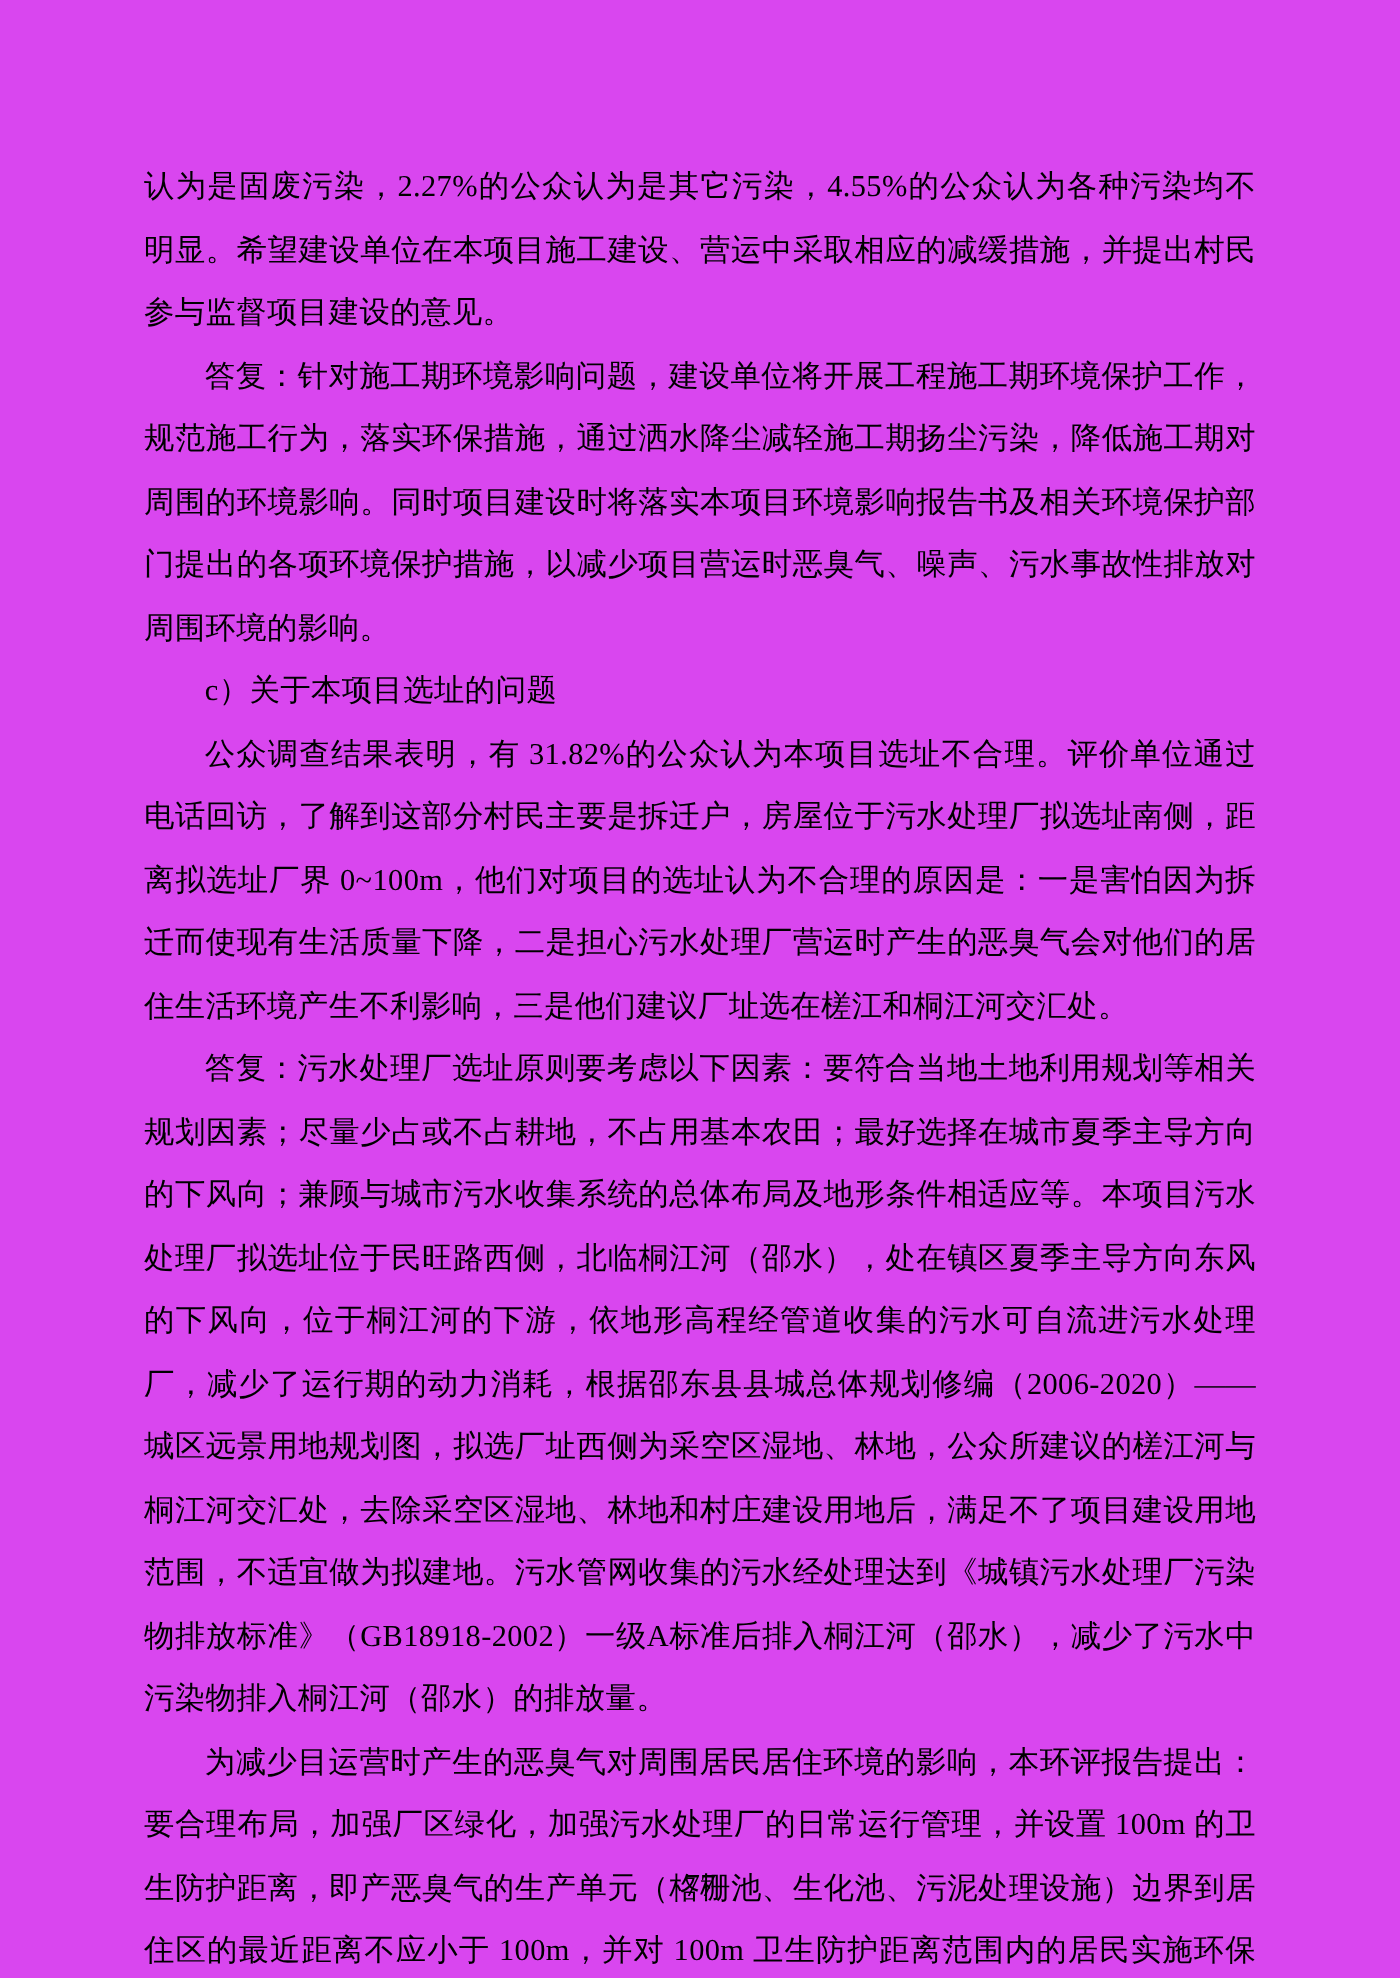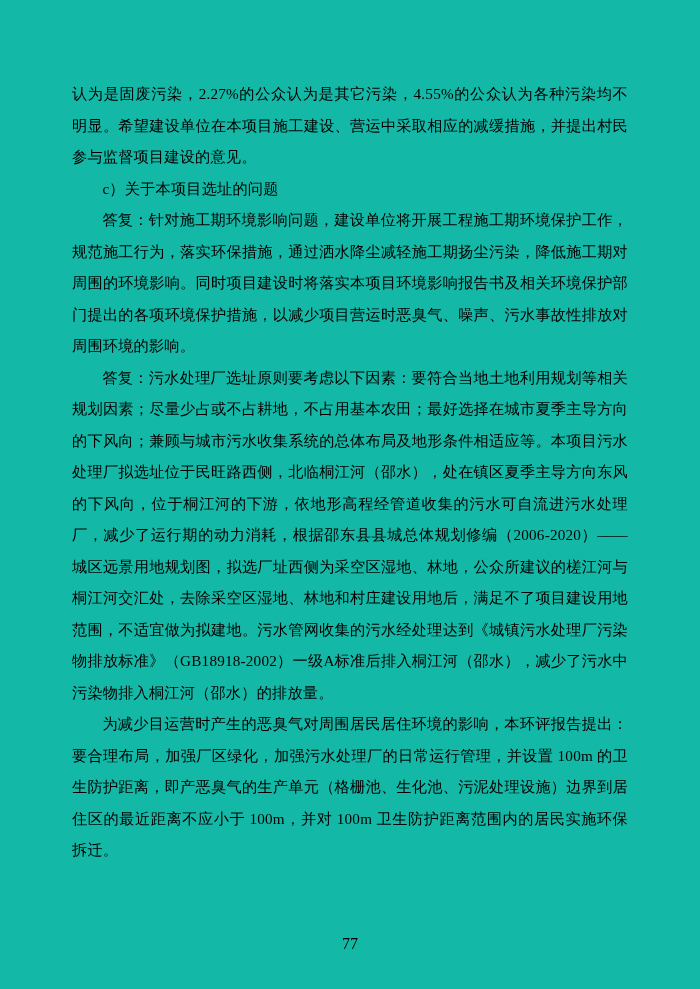--- a/index.html
+++ b/index.html
@@ -4,21 +4,21 @@
 <style>
   html, body {
     margin: 0;
     padding: 0;
     background: #f0f0f0;
   }
   .page {
     position: relative;
     width: 700px;
     height: 989px;
-    background: #14b8a6;
+    background: #d946ef;
     margin: 0 auto;
     box-sizing: border-box;
     overflow: hidden;
   }
   .content {
     position: absolute;
     left: 72px;
     top: 78px;
     width: 556px;
   }
@@ -45,20 +45,21 @@
     font-size: 16px;
     color: #000000;
   }
 </style>
 </head>
 <body>
 
 <div class="page">
   <div class="content">
     <p class="para">认为是固废污染，2.27%的公众认为是其它污染，4.55%的公众认为各种污染均不明显。希望建设单位在本项目施工建设、营运中采取相应的减缓措施，并提出村民参与监督项目建设的意见。</p>
+    <p class="para indent2">答复：针对施工期环境影响问题，建设单位将开展工程施工期环境保护工作，规范施工行为，落实环保措施，通过洒水降尘减轻施工期扬尘污染，降低施工期对周围的环境影响。同时项目建设时将落实本项目环境影响报告书及相关环境保护部门提出的各项环境保护措施，以减少项目营运时恶臭气、噪声、污水事故性排放对周围环境的影响。</p>
     <p class="para indent2">c）关于本项目选址的问题</p>
-    <p class="para indent2">答复：针对施工期环境影响问题，建设单位将开展工程施工期环境保护工作，规范施工行为，落实环保措施，通过洒水降尘减轻施工期扬尘污染，降低施工期对周围的环境影响。同时项目建设时将落实本项目环境影响报告书及相关环境保护部门提出的各项环境保护措施，以减少项目营运时恶臭气、噪声、污水事故性排放对周围环境的影响。</p>
+    <p class="para indent2">公众调查结果表明，有 31.82%的公众认为本项目选址不合理。评价单位通过电话回访，了解到这部分村民主要是拆迁户，房屋位于污水处理厂拟选址南侧，距离拟选址厂界 0~100m，他们对项目的选址认为不合理的原因是：一是害怕因为拆迁而使现有生活质量下降，二是担心污水处理厂营运时产生的恶臭气会对他们的居住生活环境产生不利影响，三是他们建议厂址选在槎江和桐江河交汇处。</p>
     <p class="para indent2">答复：污水处理厂选址原则要考虑以下因素：要符合当地土地利用规划等相关规划因素；尽量少占或不占耕地，不占用基本农田；最好选择在城市夏季主导方向的下风向；兼顾与城市污水收集系统的总体布局及地形条件相适应等。本项目污水处理厂拟选址位于民旺路西侧，北临桐江河（邵水），处在镇区夏季主导方向东风的下风向，位于桐江河的下游，依地形高程经管道收集的污水可自流进污水处理厂，减少了运行期的动力消耗，根据邵东县县城总体规划修编（2006-2020）——城区远景用地规划图，拟选厂址西侧为采空区湿地、林地，公众所建议的槎江河与桐江河交汇处，去除采空区湿地、林地和村庄建设用地后，满足不了项目建设用地范围，不适宜做为拟建地。污水管网收集的污水经处理达到《城镇污水处理厂污染物排放标准》（GB18918-2002）一级A标准后排入桐江河（邵水），减少了污水中污染物排入桐江河（邵水）的排放量。</p>
     <p class="para indent2">为减少目运营时产生的恶臭气对周围居民居住环境的影响，本环评报告提出：要合理布局，加强厂区绿化，加强污水处理厂的日常运行管理，并设置 100m 的卫生防护距离，即产恶臭气的生产单元（格栅池、生化池、污泥处理设施）边界到居住区的最近距离不应小于 100m，并对 100m 卫生防护距离范围内的居民实施环保拆迁。</p>
 
   </div>
   <div class="page-number">77</div>
 </div>
 
 </body></html>

